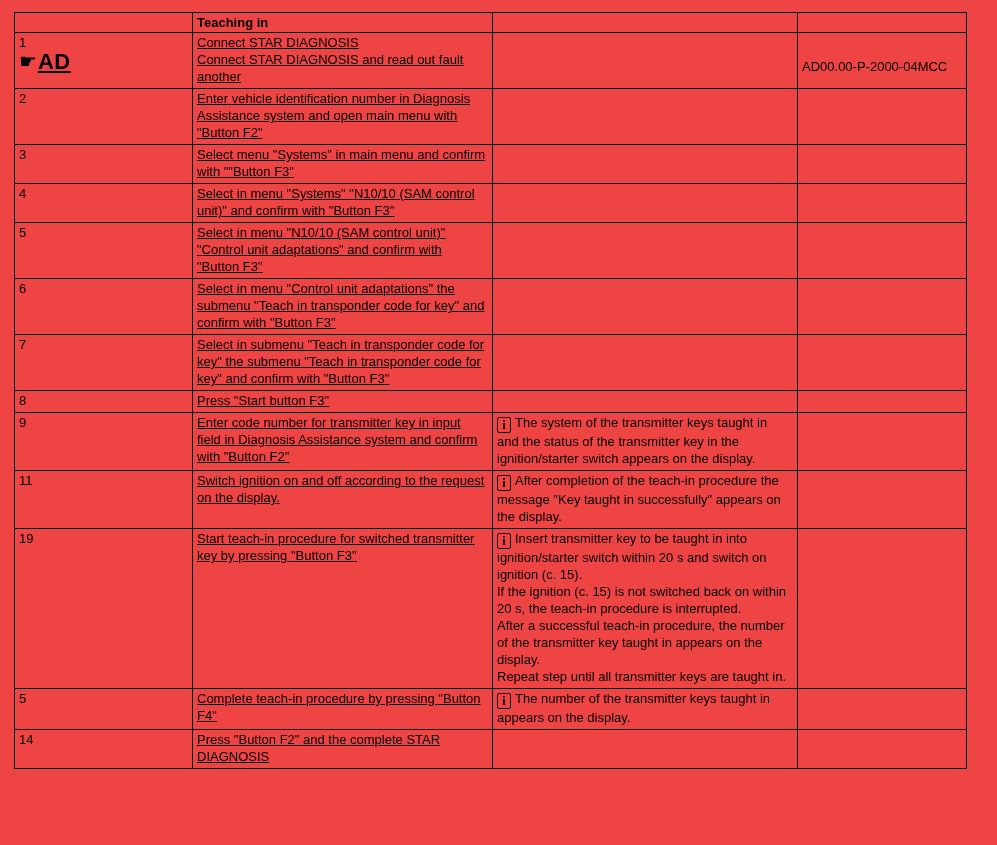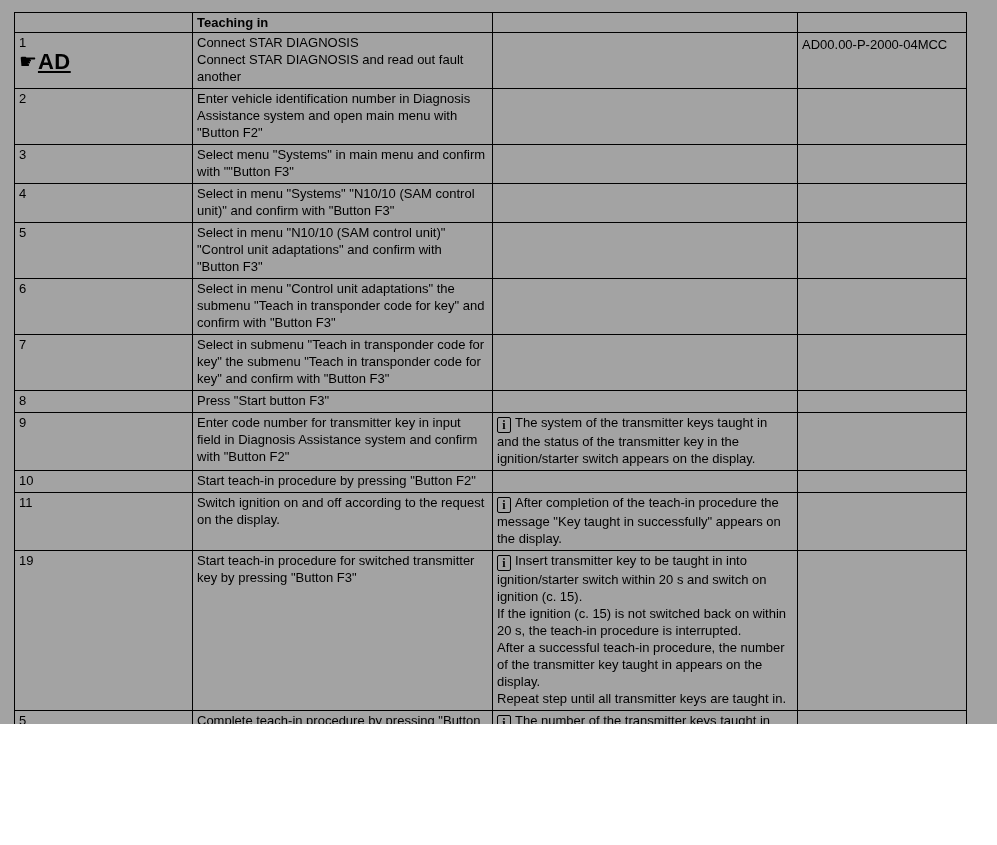--- a/index.html
+++ b/index.html
@@ -4,22 +4,22 @@
 <style>
   html, body {
     margin: 0;
     padding: 0;
     background: #ffffff;
     font-family: "Liberation Sans", "DejaVu Sans", sans-serif;
     color: #000000;
   }
   .page {
     width: 997px;
-    height: 724px;
-    background: #a3a3a3;
+    height: 845px;
+    background: #ef4444;
     position: relative;
     box-sizing: border-box;
     padding: 12px 0 0 14px;
   }
   table.procedure {
     border-collapse: collapse;
     table-layout: fixed;
     width: 952px;
   }
   table.procedure col.c-num  { width: 178px; }
@@ -36,20 +36,21 @@
     text-align: left;
     overflow: hidden;
   }
   table.procedure th {
     font-weight: bold;
     padding-top: 1px;
     padding-bottom: 1px;
   }
   td.col-step p {
     margin: 0;
+    text-decoration: underline;
   }
   .ad-icon {
     margin-top: 2px;
     font-weight: bold;
     display: flex;
     align-items: center;
     line-height: 20px;
   }
   .ad-icon .hand {
     font-size: 20px;
@@ -77,21 +78,21 @@
     font-weight: bold;
     font-size: 12px;
     line-height: 12px;
     margin-right: 4px;
     vertical-align: -2px;
   }
   .note-text {
     white-space: pre-line;
   }
   tbody tr:first-child td.col-ref .ref-text {
-    margin-top: 2px;
+    margin-top: 24px;
   }
   td.col-num div {
     line-height: 17px;
   }
 </style>
 </head>
 <body>
 
 <div class="page">
   <table class="procedure">
@@ -204,30 +205,20 @@
           <td class="col-step">
             <p>Enter code number for transmitter key in input field in Diagnosis Assistance system and confirm with "Button F2"</p>
           </td>
           <td class="col-note">
             <div class="note"><span class="info-icon">i</span><span class="note-text">The system of the transmitter keys taught in and the status of the transmitter key in the ignition/starter switch appears on the display.</span></div>
           </td>
           <td class="col-ref"></td>
         </tr>
         <tr>
           <td class="col-num">
-            <div>10</div>
-          </td>
-          <td class="col-step">
-            <p>Start teach-in procedure by pressing "Button F2"</p>
-          </td>
-          <td class="col-note"></td>
-          <td class="col-ref"></td>
-        </tr>
-        <tr>
-          <td class="col-num">
             <div>11</div>
           </td>
           <td class="col-step">
             <p>Switch ignition on and off according to the request on the display.</p>
           </td>
           <td class="col-note">
             <div class="note"><span class="info-icon">i</span><span class="note-text">After completion of the teach-in procedure the message "Key taught in successfully" appears on the display.</span></div>
           </td>
           <td class="col-ref"></td>
         </tr>
@@ -247,19 +238,29 @@
           <td class="col-ref"></td>
         </tr>
         <tr>
           <td class="col-num">
             <div>5</div>
           </td>
           <td class="col-step">
             <p>Complete teach-in procedure by pressing "Button F4"</p>
           </td>
           <td class="col-note">
-            <div class="note"><span class="info-icon">i</span><span class="note-text">The number of the transmitter keys taught in appears on the switched.</span></div>
-          </td>
+            <div class="note"><span class="info-icon">i</span><span class="note-text">The number of the transmitter keys taught in appears on the display.</span></div>
+          </td>
+          <td class="col-ref"></td>
+        </tr>
+        <tr>
+          <td class="col-num">
+            <div>14</div>
+          </td>
+          <td class="col-step">
+            <p>Press "Button F2" and the complete STAR DIAGNOSIS</p>
+          </td>
+          <td class="col-note"></td>
           <td class="col-ref"></td>
         </tr>
       </tbody>
   </table>
 </div>
 
 </body></html>

